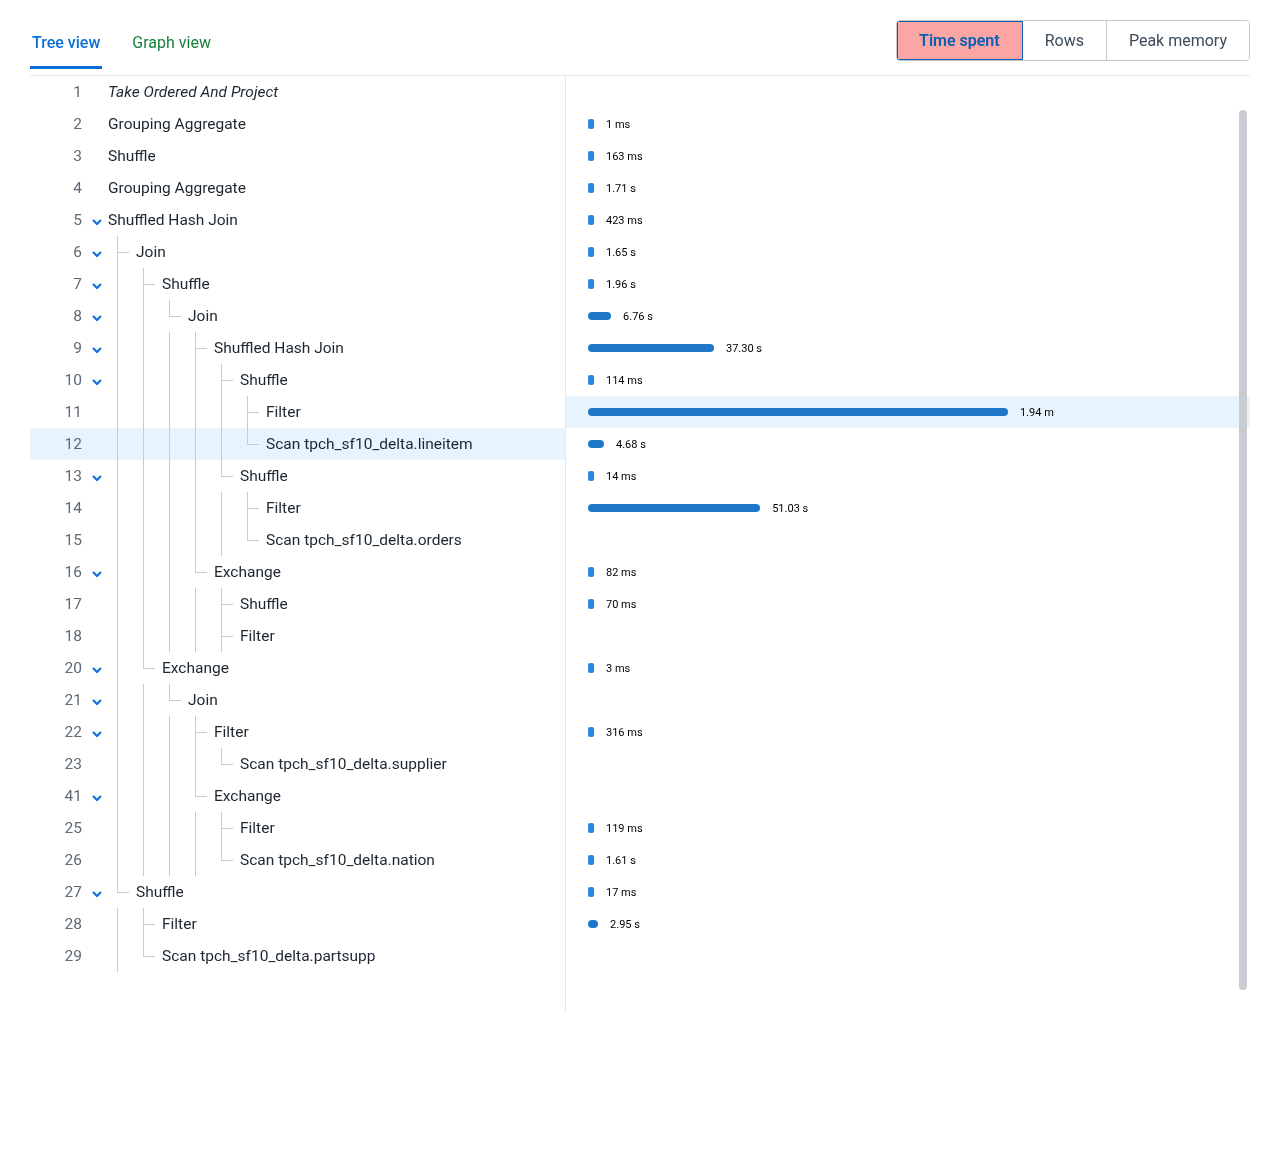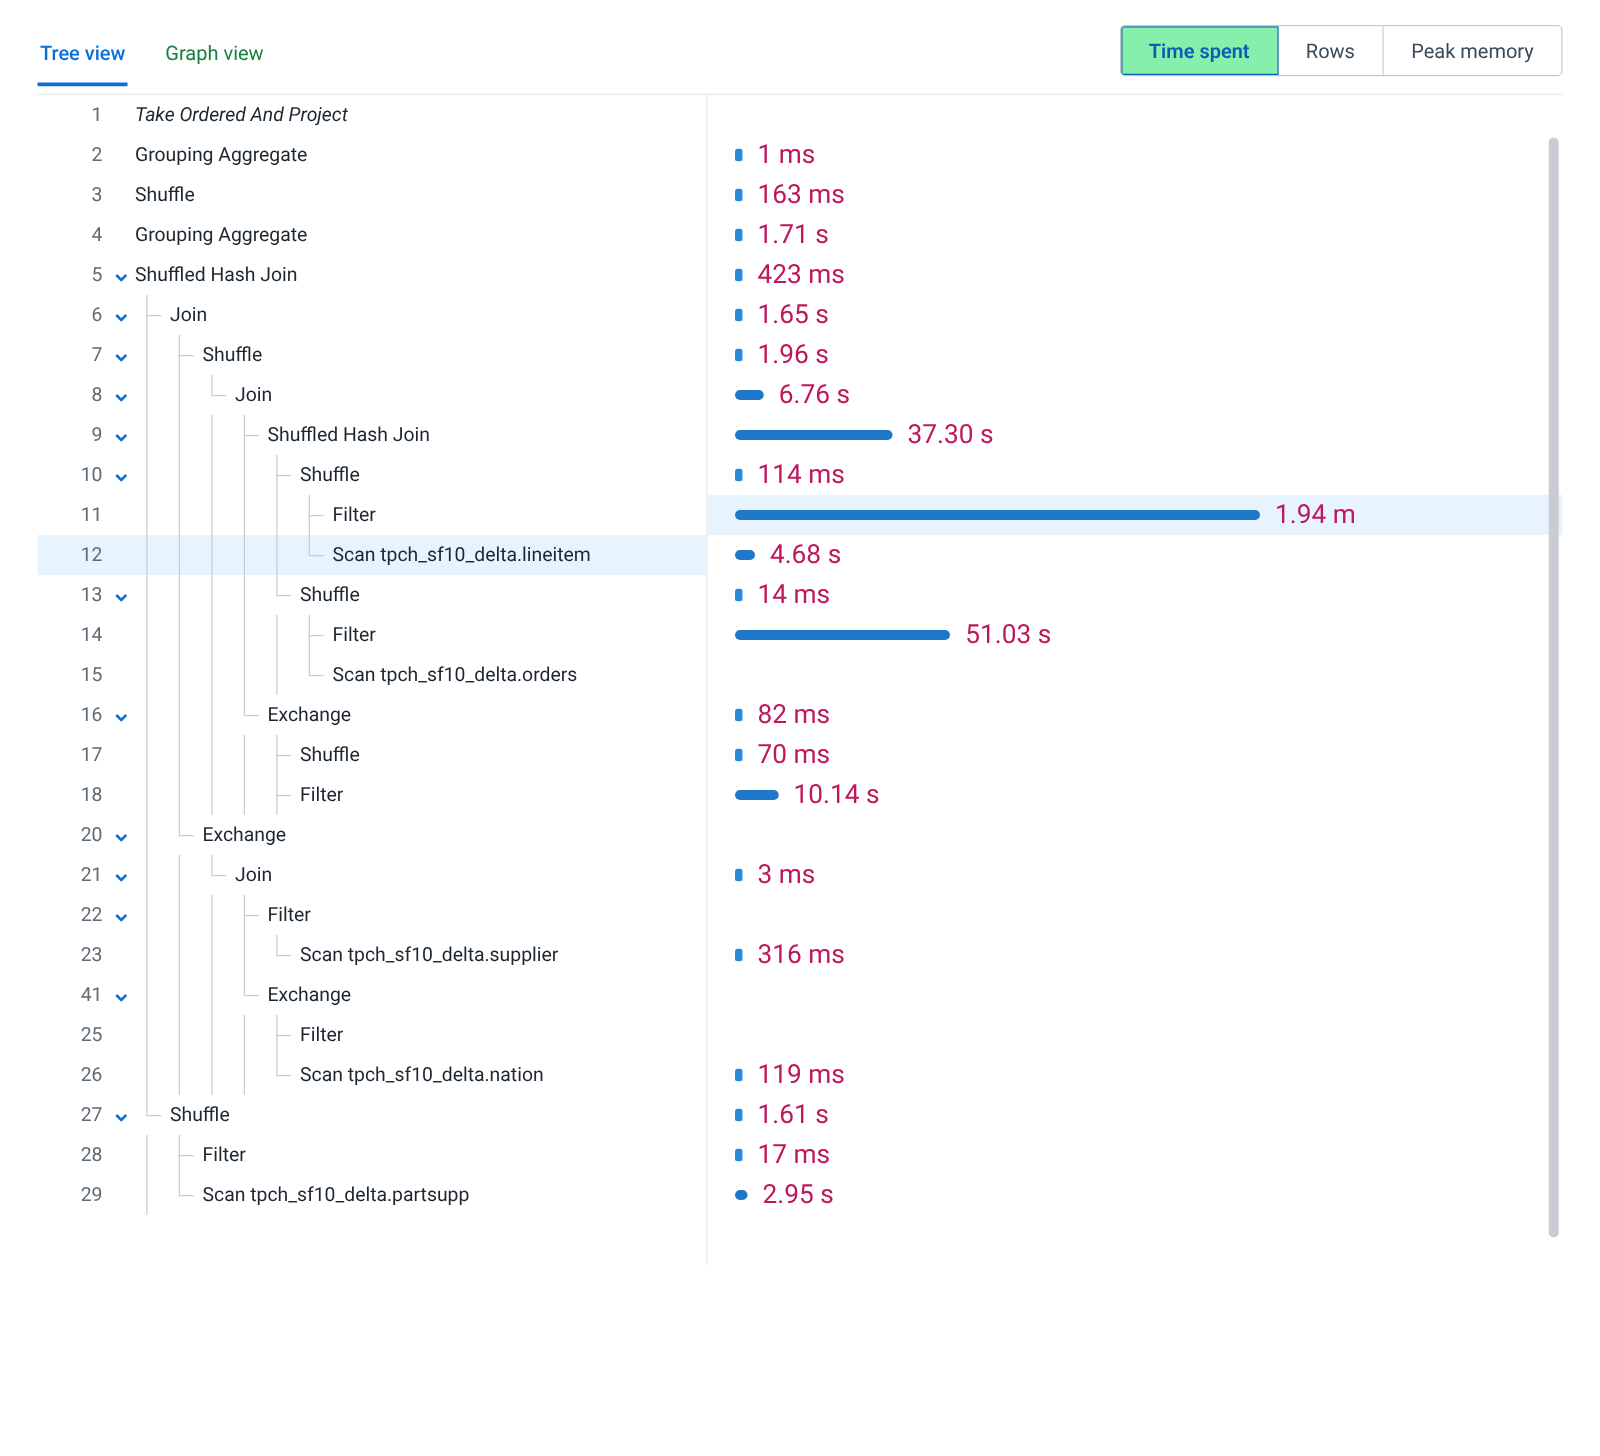--- a/index.html
+++ b/index.html
@@ -52,21 +52,21 @@
       font-size: 16px;
       color: #3b4a59;
       background: #fff;
       cursor: pointer;
       border-right: 1px solid #c2c8ce;
     }
     .metric-btn:last-child {
       border-right: none;
     }
     .metric-btn.active {
-      background: #86efac;
+      background: #fca5a5;
       color: #0b5fb3;
       font-weight: 600;
       outline: 1px solid #0b5fb3;
       outline-offset: -1px;
     }
     .tree-area {
       display: flex;
       height: 936px;
     }
     .left-pane {
@@ -167,22 +167,22 @@
       border-radius: 4px;
       margin-right: 12px;
     }
     .bar.tiny {
       width: 6px;
       height: 10px;
       border-radius: 2px;
       background: #2b89dd;
     }
     .metric-text {
-      color: #be185d;
-      font-size: 21px;
+      color: #000000;
+      font-size: 11px;
     }
     .scrollbar-track {
       position: absolute;
       right: 2px;
       top: 90px;
       width: 10px;
       height: 920px;
       background: transparent;
       border-left: none;
     }
@@ -904,26 +904,20 @@
             <span class="metric-text">82 ms</span>
           </div>
         </div>
         <div class="row">
           <div class="metric-cell">
             <div class="bar tiny"></div>
             <span class="metric-text">70 ms</span>
           </div>
         </div>
         <div class="row">
-          <div class="metric-cell">
-            <div class="bar" style="width: 34.86px;"></div>
-            <span class="metric-text">10.14 s</span>
-          </div>
-        </div>
-        <div class="row">
           <div class="metric-cell"></div>
         </div>
         <div class="row">
           <div class="metric-cell">
             <div class="bar tiny"></div>
             <span class="metric-text">3 ms</span>
           </div>
         </div>
         <div class="row">
           <div class="metric-cell"></div>

